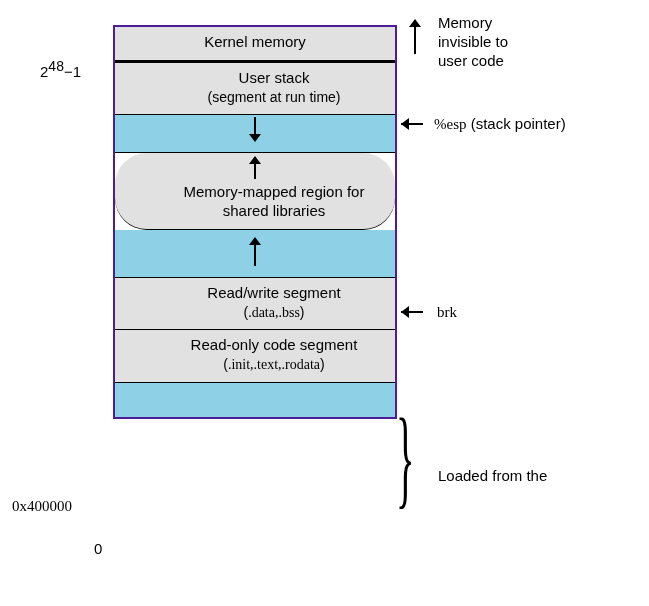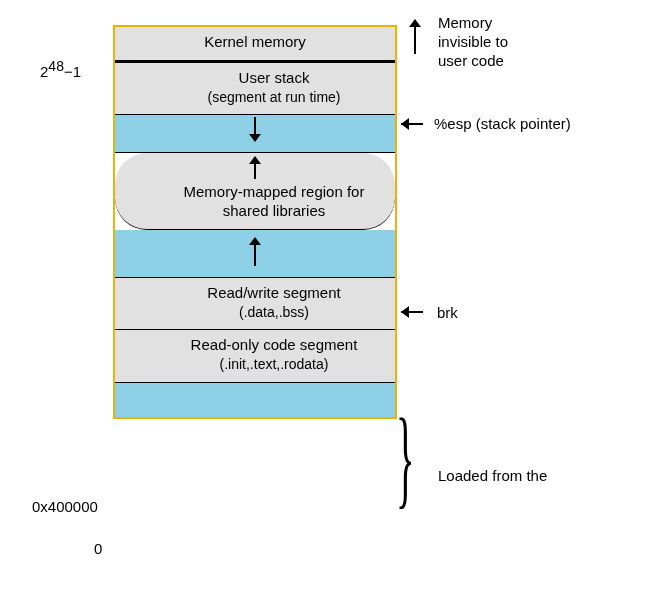--- a/index.html
+++ b/index.html
@@ -6,27 +6,27 @@
     margin: 0;
     padding: 0;
     font-family: Helvetica, Arial, sans-serif;
     font-size: 15px;
     color: #000;
     width: 649px;
     height: 606px;
     position: relative;
     background: #fff;
   }
-  .mono { font-family: Liberation Sans, sans-serif; }
+  .mono { font-family: Liberation Serif, serif; }
   .stack {
     position: absolute;
     left: 113px;
     top: 25px;
     width: 280px;
-    border: 2px solid #eab308;
+    border: 2px solid #4c1d95;
   }
   .seg {
     box-sizing: border-box;
     text-align: center;
     padding: 6px 4px 8px 4px;
     line-height: 1.25;
   }
   .thin-border { border-bottom: 1px solid #000; padding-left: 42px; }
   .thick-border { border-bottom: 3px solid #000; }
   .gray { background: #e1e1e1; }
@@ -142,14 +142,14 @@
 <div class="lbl mono" style="left:437px;top:304px;">brk</div>
 
 <div class="brace lbl" style="left:396px;top:394px;">}</div>
 <div class="lbl" style="left:438px;top:430px;line-height:1.3;margin-top:36px;">
   <span>Loaded from the</span><br>
 </div>
 
 <div class="lbl" style="left:40px;top:58px;">
   <span>2</span><span class="sup">48</span><span>−1</span>
 </div>
-<div class="lbl mono" style="left:32px;top:498px;">0x400000</div>
+<div class="lbl mono" style="left:12px;top:498px;">0x400000</div>
 <div class="lbl" style="left:94px;top:540px;">0</div>
 
 </body></html>

